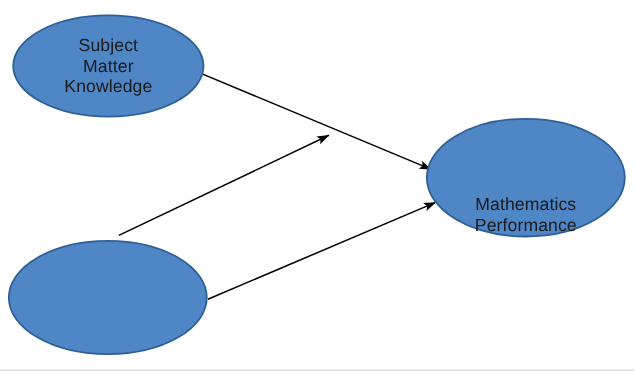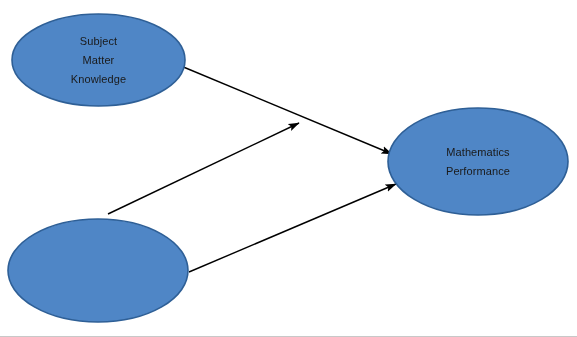--- a/index.html
+++ b/index.html
@@ -26,21 +26,21 @@
     top: 0;
     width: 577px;
     height: 337px;
     display: block;
   }
   .node-label {
     position: absolute;
     text-align: center;
     color: #1a1a1a;
     font-family: "Liberation Sans", sans-serif;
-    font-size: 11px;
+    font-size: 16px;
     line-height: 19px;
     letter-spacing: 0.1px;
     white-space: pre-line;
     pointer-events: none;
     display: flex;
     align-items: center;
     justify-content: center;
   }
   .node-label span { display: block; width: 100%; }
 </style>
@@ -69,18 +69,18 @@
     </g>
   </svg>
 
   <div class="node-label" style="left:12px; top:14px; width:173px; height:92px;">
     <span>Subject
 Matter
 Knowledge</span>
   </div>
 
 
-  <div class="node-label" style="left:388px; top:108px; width:180px; height:107px;">
+  <div class="node-label" style="left:388px; top:108px; width:180px; height:107px;align-items:flex-end;">
     <span>Mathematics
 Performance</span>
   </div>
 
 </div>
 
 </body></html>

